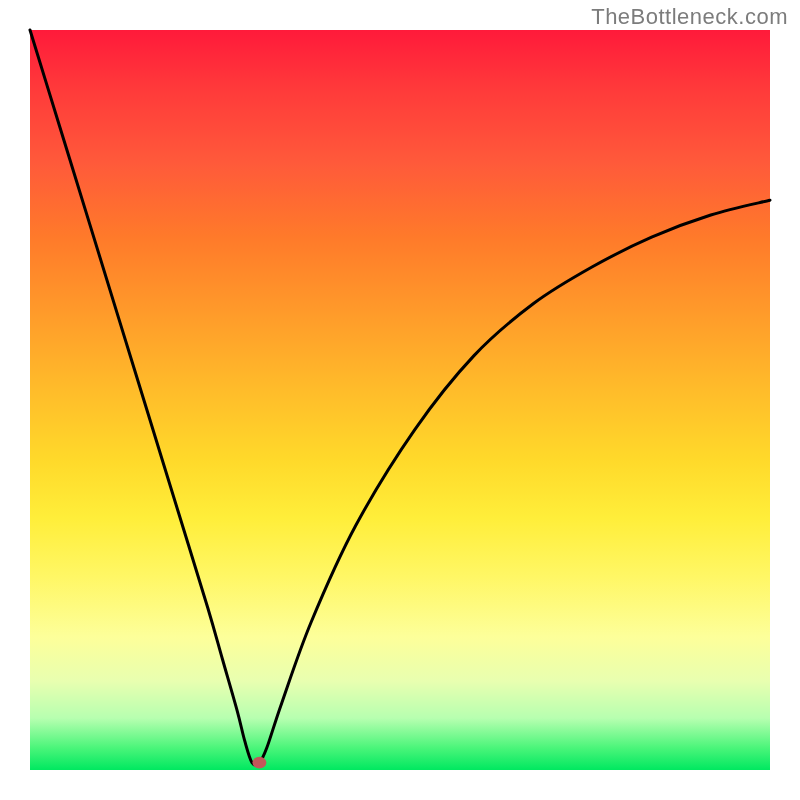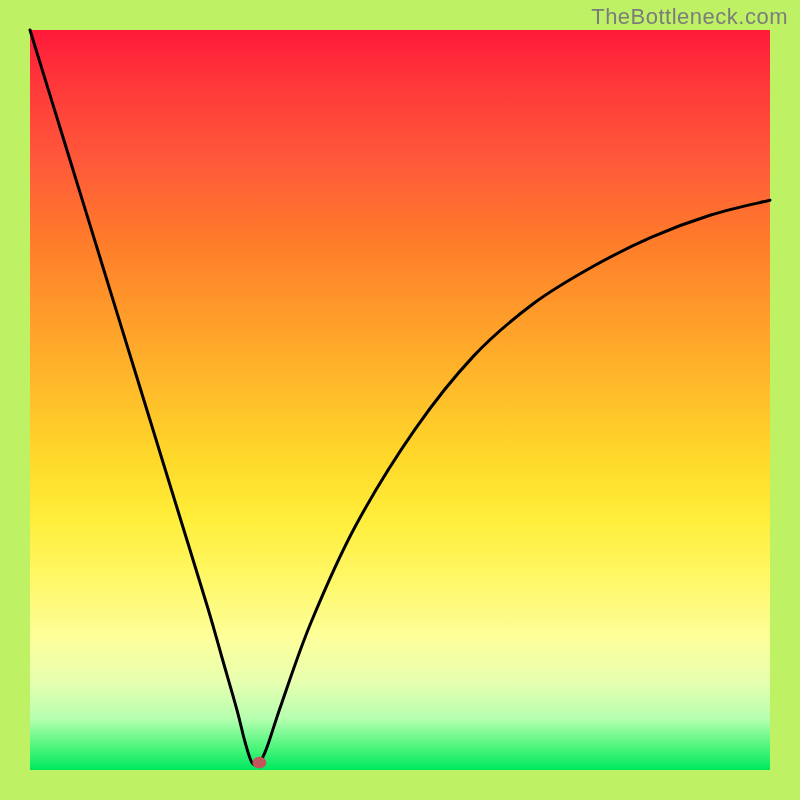--- a/index.html
+++ b/index.html
@@ -8,21 +8,21 @@
     width: 800px;
     height: 800px;
     background: #000;
     font-family: Arial, Helvetica, sans-serif;
     overflow: hidden;
   }
   .frame {
     position: relative;
     width: 800px;
     height: 800px;
-    background: #bef264;
+    background: #ffffff;
   }
   .plot-area {
     position: absolute;
     left: 30px;
     top: 30px;
     width: 740px;
     height: 740px;
     background: linear-gradient(to bottom,
       #ff1a3a 0%,
       #ff3a3a 8%,

